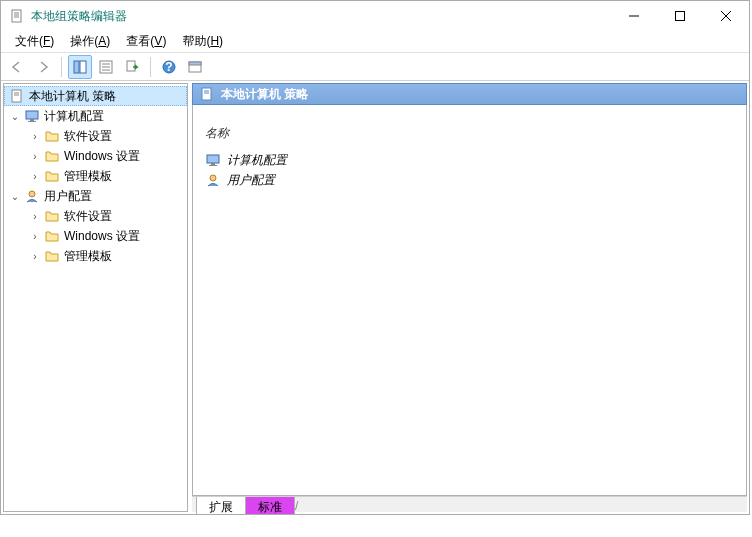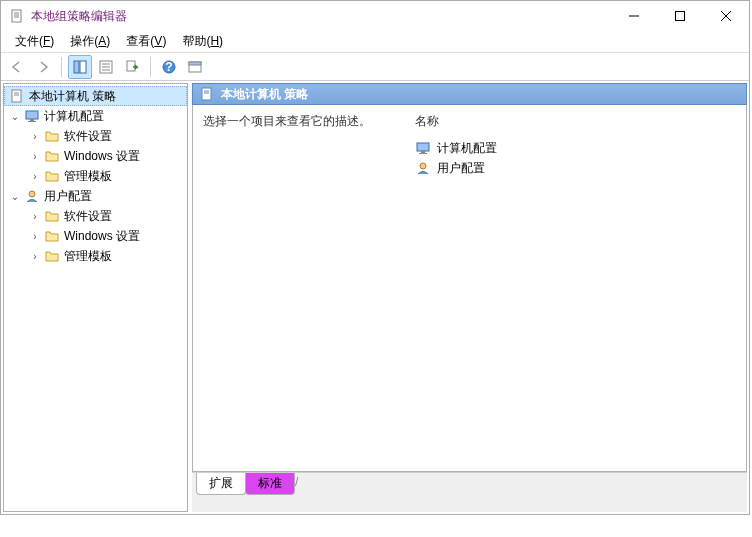--- a/index.html
+++ b/index.html
@@ -1,20 +1,20 @@
 <!DOCTYPE html>
 <html><head>
 <meta charset="utf-8">
 <style>
 * { box-sizing: border-box; margin: 0; padding: 0; font-family: "Microsoft YaHei", "Segoe UI", Tahoma, sans-serif; font-size: 12px; }
 body { background: #fff; width: 752px; height: 537px; overflow: hidden; position: relative; }
 .window { width: 750px; height: 515px; border: 1px solid #aaa; background: #fff; position: relative; display: flex; flex-direction: column; }
 .titlebar { height: 30px; display: flex; align-items: center; padding: 0 0 0 8px; background: #fff; }
 .titlebar .title-icon { width: 16px; height: 16px; margin-right: 6px; display: flex; align-items: center; justify-content: center; }
-.titlebar .title-text { flex: 1; color: #701a75; }
+.titlebar .title-text { flex: 1; color: #0f766e; }
 .window-controls { display: flex; height: 100%; }
 .win-btn { width: 46px; height: 30px; display: flex; align-items: center; justify-content: center; background: transparent; border: none; cursor: pointer; }
 .menubar { height: 22px; display: flex; align-items: flex-end; padding: 0 6px; border-bottom: 1px solid #e0e0e0; }
 .menu-item { padding: 2px 8px; cursor: pointer; }
 .menu-item .hotkey { text-decoration: underline; }
 .toolbar { height: 28px; display: flex; align-items: center; padding: 0 4px; border-bottom: 1px solid #d0d0d0; gap: 2px; }
 .tool-btn { width: 24px; height: 24px; display: flex; align-items: center; justify-content: center; border: 1px solid transparent; background: transparent; cursor: pointer; border-radius: 2px; }
 .tool-btn.disabled { opacity: 0.4; cursor: default; }
 .tool-btn.active { border: 1px solid #7eb4ea; background: #cce8ff; }
 .tool-sep { width: 1px; height: 20px; background: #d0d0d0; margin: 0 4px; }
@@ -26,25 +26,25 @@
 .tree-icon { width: 16px; height: 16px; margin: 0 4px 0 2px; display: flex; align-items: center; justify-content: center; }
 .tree-label { color: #000; }
 .indent-1 { padding-left: 4px; }
 .indent-2 { padding-left: 24px; }
 .splitter { width: 4px; cursor: ew-resize; }
 .detail-panel { flex: 1; display: flex; flex-direction: column; margin: 2px 2px 2px 0; }
 .detail-header { height: 22px; background: linear-gradient(to bottom, #8db6e8, #7ba7db); border: 1px solid #5a8ac6; display: flex; align-items: center; padding-left: 6px; color: #fff; font-weight: bold; }
 .detail-header .hdr-icon { width: 16px; height: 16px; margin-right: 6px; display: flex; align-items: center; justify-content: center; }
 .detail-body { flex: 1; border: 1px solid #b0b0b0; border-top: none; display: flex; background: #fff; }
 .detail-desc { width: 210px; padding: 8px 10px; color: #333; }
-.detail-list { flex: 1; padding: 6px 8px; }
+.detail-list { flex: 1; padding: 18px 8px; font-style: italic; }
 .list-header { color: #333; margin-bottom: 6px; padding: 2px 4px; }
 .list-item { display: flex; align-items: center; height: 20px; padding: 0 4px; cursor: pointer; }
 .list-icon { width: 16px; height: 16px; margin-right: 6px; display: flex; align-items: center; justify-content: center; }
-.tabs { height: 40px; display: flex; align-items: flex-start; padding-left: 4px; background: #f0f0f0; border-top: 1px solid #d0d0d0; }
+.tabs { height: 16px; display: flex; align-items: flex-start; padding-left: 4px; background: #f0f0f0; border-top: 1px solid #d0d0d0; }
 .tab { padding: 2px 12px; border: 1px solid #b0b0b0; border-top: none; background: #fff; cursor: pointer; position: relative; margin-right: -1px; border-bottom-left-radius: 4px; border-bottom-right-radius: 4px; }
 .tab:not(.active) { background: #d946ef; }
 .tab-slash { color: #888; padding: 2px 1px; }
 </style>
 </head>
 <body>
 
 <div class="window">
 
   <div class="titlebar">
@@ -230,21 +230,20 @@
         <span class="hdr-icon">
             <svg width="14" height="14">
               <rect x="2" y="1" width="9" height="12" fill="#fff" stroke="#5a8ac6"></rect>
               <line x1="4" y1="4" x2="9" y2="4" stroke="#5a8ac6"></line>
               <line x1="4" y1="6" x2="9" y2="6" stroke="#5a8ac6"></line>
             </svg>
           </span>
         <span>本地计算机 策略</span>
       </div>
       <div class="detail-body">
-        <div class="detail-desc">选择一个项目来查看它的描述。</div>
         <div class="detail-list">
           <div class="list-header">名称</div>
           <div class="list-item">
             <span class="list-icon">
                 <svg width="14" height="14">
                   <rect x="1" y="2" width="12" height="8" fill="#9dc3f7" stroke="#3a6ea5"></rect>
                   <rect x="5" y="10" width="4" height="2" fill="#888"></rect>
                   <rect x="3" y="12" width="8" height="1" fill="#888"></rect>
                 </svg>
               </span>

